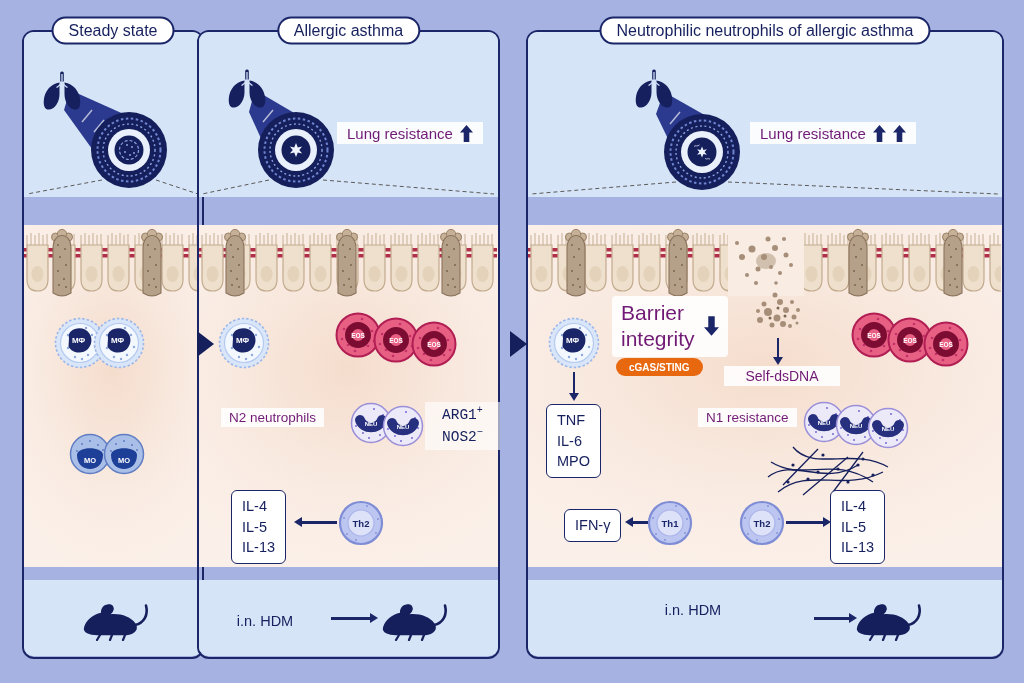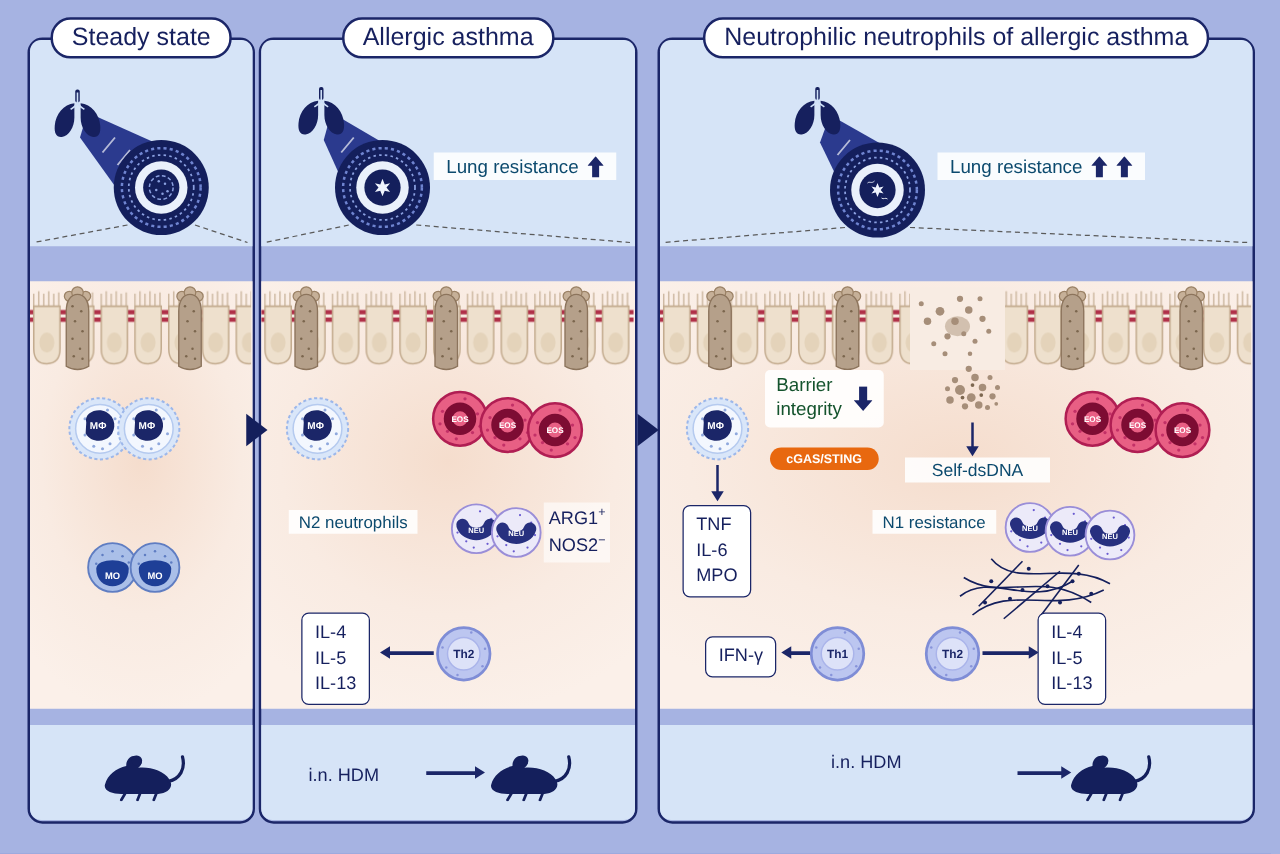--- a/index.html
+++ b/index.html
@@ -8,52 +8,52 @@
     background:#a6b3e2;
     font-family:"Liberation Sans",sans-serif;color:#16205e;
   }
   .panel{
     position:absolute;box-sizing:border-box;
     border:2.5px solid #1b2668;border-radius:12px;background:transparent;
   }
   .pill{
     position:absolute;left:50%;top:0;transform:translate(-50%,-55%);
     background:#ffffff;border:2px solid #1b2668;border-radius:16px;
-    padding:3px 15px;font-size:20px;white-space:nowrap;color:#16205e;z-index:5;
+    padding:3px 15px;font-size:16px;white-space:nowrap;color:#16205e;z-index:5;
   }
   .sec{position:absolute;left:0;right:0;}
   .sec.top{top:0;height:165px;background:#d6e4f7;border-radius:9px 9px 0 0;}
   .sec.mid{top:193px;height:342px;background:radial-gradient(ellipse 75% 60% at 50% 42%, #f5ddcd 0%, #f9ebe2 60%, #fbf0e9 100%);}
   .sec.bot{top:548px;height:76px;background:#d6e4f7;border-radius:0 0 9px 9px;}
   .cell,.epi,.gfx{position:absolute;}
   .svgt{font-family:"Liberation Sans",sans-serif;font-weight:bold;text-anchor:middle;}
   .w{fill:#fff;}
   .nv{fill:#1b2668;}
   .strip{
-    position:absolute;background:rgba(255,255,255,0.88);color:#0c4a6e;
+    position:absolute;background:rgba(255,255,255,0.88);color:#701a75;
     font-size:13.5px;padding:2px 8px;white-space:nowrap;
     display:flex;align-items:flex-end;gap:6px;z-index:3;
   }
   .lungres{font-size:15px;padding:2.5px 10px;gap:7px;}
   .navybox{
     position:absolute;background:#fff;border:1.5px solid #1b2668;border-radius:6px;
     padding:5px 10px;font-size:14.5px;color:#16205e;line-height:1.42;z-index:3;
   }
   .markers{position:absolute;font-size:14.5px;line-height:1.45;color:#16205e;
-    background:rgba(255,255,255,0.6);padding:2px 4px;z-index:3;}
+    background:rgba(255,255,255,0.6);padding:2px 17px;z-index:3;font-family:Liberation Mono, monospace;}
   .markers sup{font-size:10px;}
   .cgas{
     position:absolute;background:#e8680f;color:#fff;font-weight:bold;
     border-radius:13px;padding:3.5px 13px;font-size:10px;white-space:nowrap;z-index:3;
   }
   .whitebox{
     position:absolute;background:rgba(255,255,255,0.9);border-radius:4px;
     padding:4px 9px;display:flex;align-items:center;gap:9px;z-index:3;
   }
-  .whitebox .btxt{font-size:15px;line-height:1.25;color:#14532d;}
+  .whitebox .btxt{font-size:21px;line-height:1.25;color:#701a75;}
   .treat{position:absolute;color:#16205e;font-size:14.5px;text-align:center;line-height:1.4;z-index:3;}
   .harrow{position:absolute;height:2.6px;background:#1b2668;z-index:2;}
   .harrow.right::after{content:"";position:absolute;right:-7px;top:50%;transform:translateY(-50%);
     border-left:8px solid #1b2668;border-top:5.5px solid transparent;border-bottom:5.5px solid transparent;}
   .harrow.left::before{content:"";position:absolute;left:-7px;top:50%;transform:translateY(-50%);
     border-right:8px solid #1b2668;border-top:5.5px solid transparent;border-bottom:5.5px solid transparent;}
   .varrow{position:absolute;width:2.6px;background:#1b2668;z-index:2;}
   .varrow::after{content:"";position:absolute;bottom:-7px;left:50%;transform:translateX(-50%);
     border-top:8px solid #1b2668;border-left:5.5px solid transparent;border-right:5.5px solid transparent;}
   .panel-arrow{position:absolute;width:0;height:0;
@@ -241,21 +241,21 @@
       <use href="#g-mono"></use>
         <text class="svgt w" x="0" y="9" font-size="7.5">MO</text>
     </svg>
 
     <div class="sec bot"></div>
     <svg class="gfx" style="left:56px;top:565px" width="70" height="44" viewBox="0 0 70 44">
         <use href="#g-mouse"></use>
       </svg>
   </section>
 
-  <section class="panel" style="left:207px;top:30px;width:303px;height:629px">
+  <section class="panel" style="left:197px;top:30px;width:303px;height:629px">
     <div class="pill"><span>Allergic asthma</span></div>
 
     <div class="sec top">
       <svg class="gfx" style="left:0;top:0" width="298" height="165" viewBox="0 0 298 165">
         <path d="M70,148 L3,162" stroke="#5a5a5a" stroke-width="1" stroke-dasharray="4 3"></path>
         <path d="M124,148 L295,162" stroke="#5a5a5a" stroke-width="1" stroke-dasharray="4 3"></path>
         <polygon points="56,58 50,80 78,142 114,92" fill="#2b3a8e"></polygon>
         <path d="M64,90 L74,78 M74,102 L84,90 M84,112 L94,100" stroke="#ffffff" stroke-width="1.5" opacity="0.65"></path>
         <g transform="translate(26,36)">
             <use href="#g-lungs"></use>

